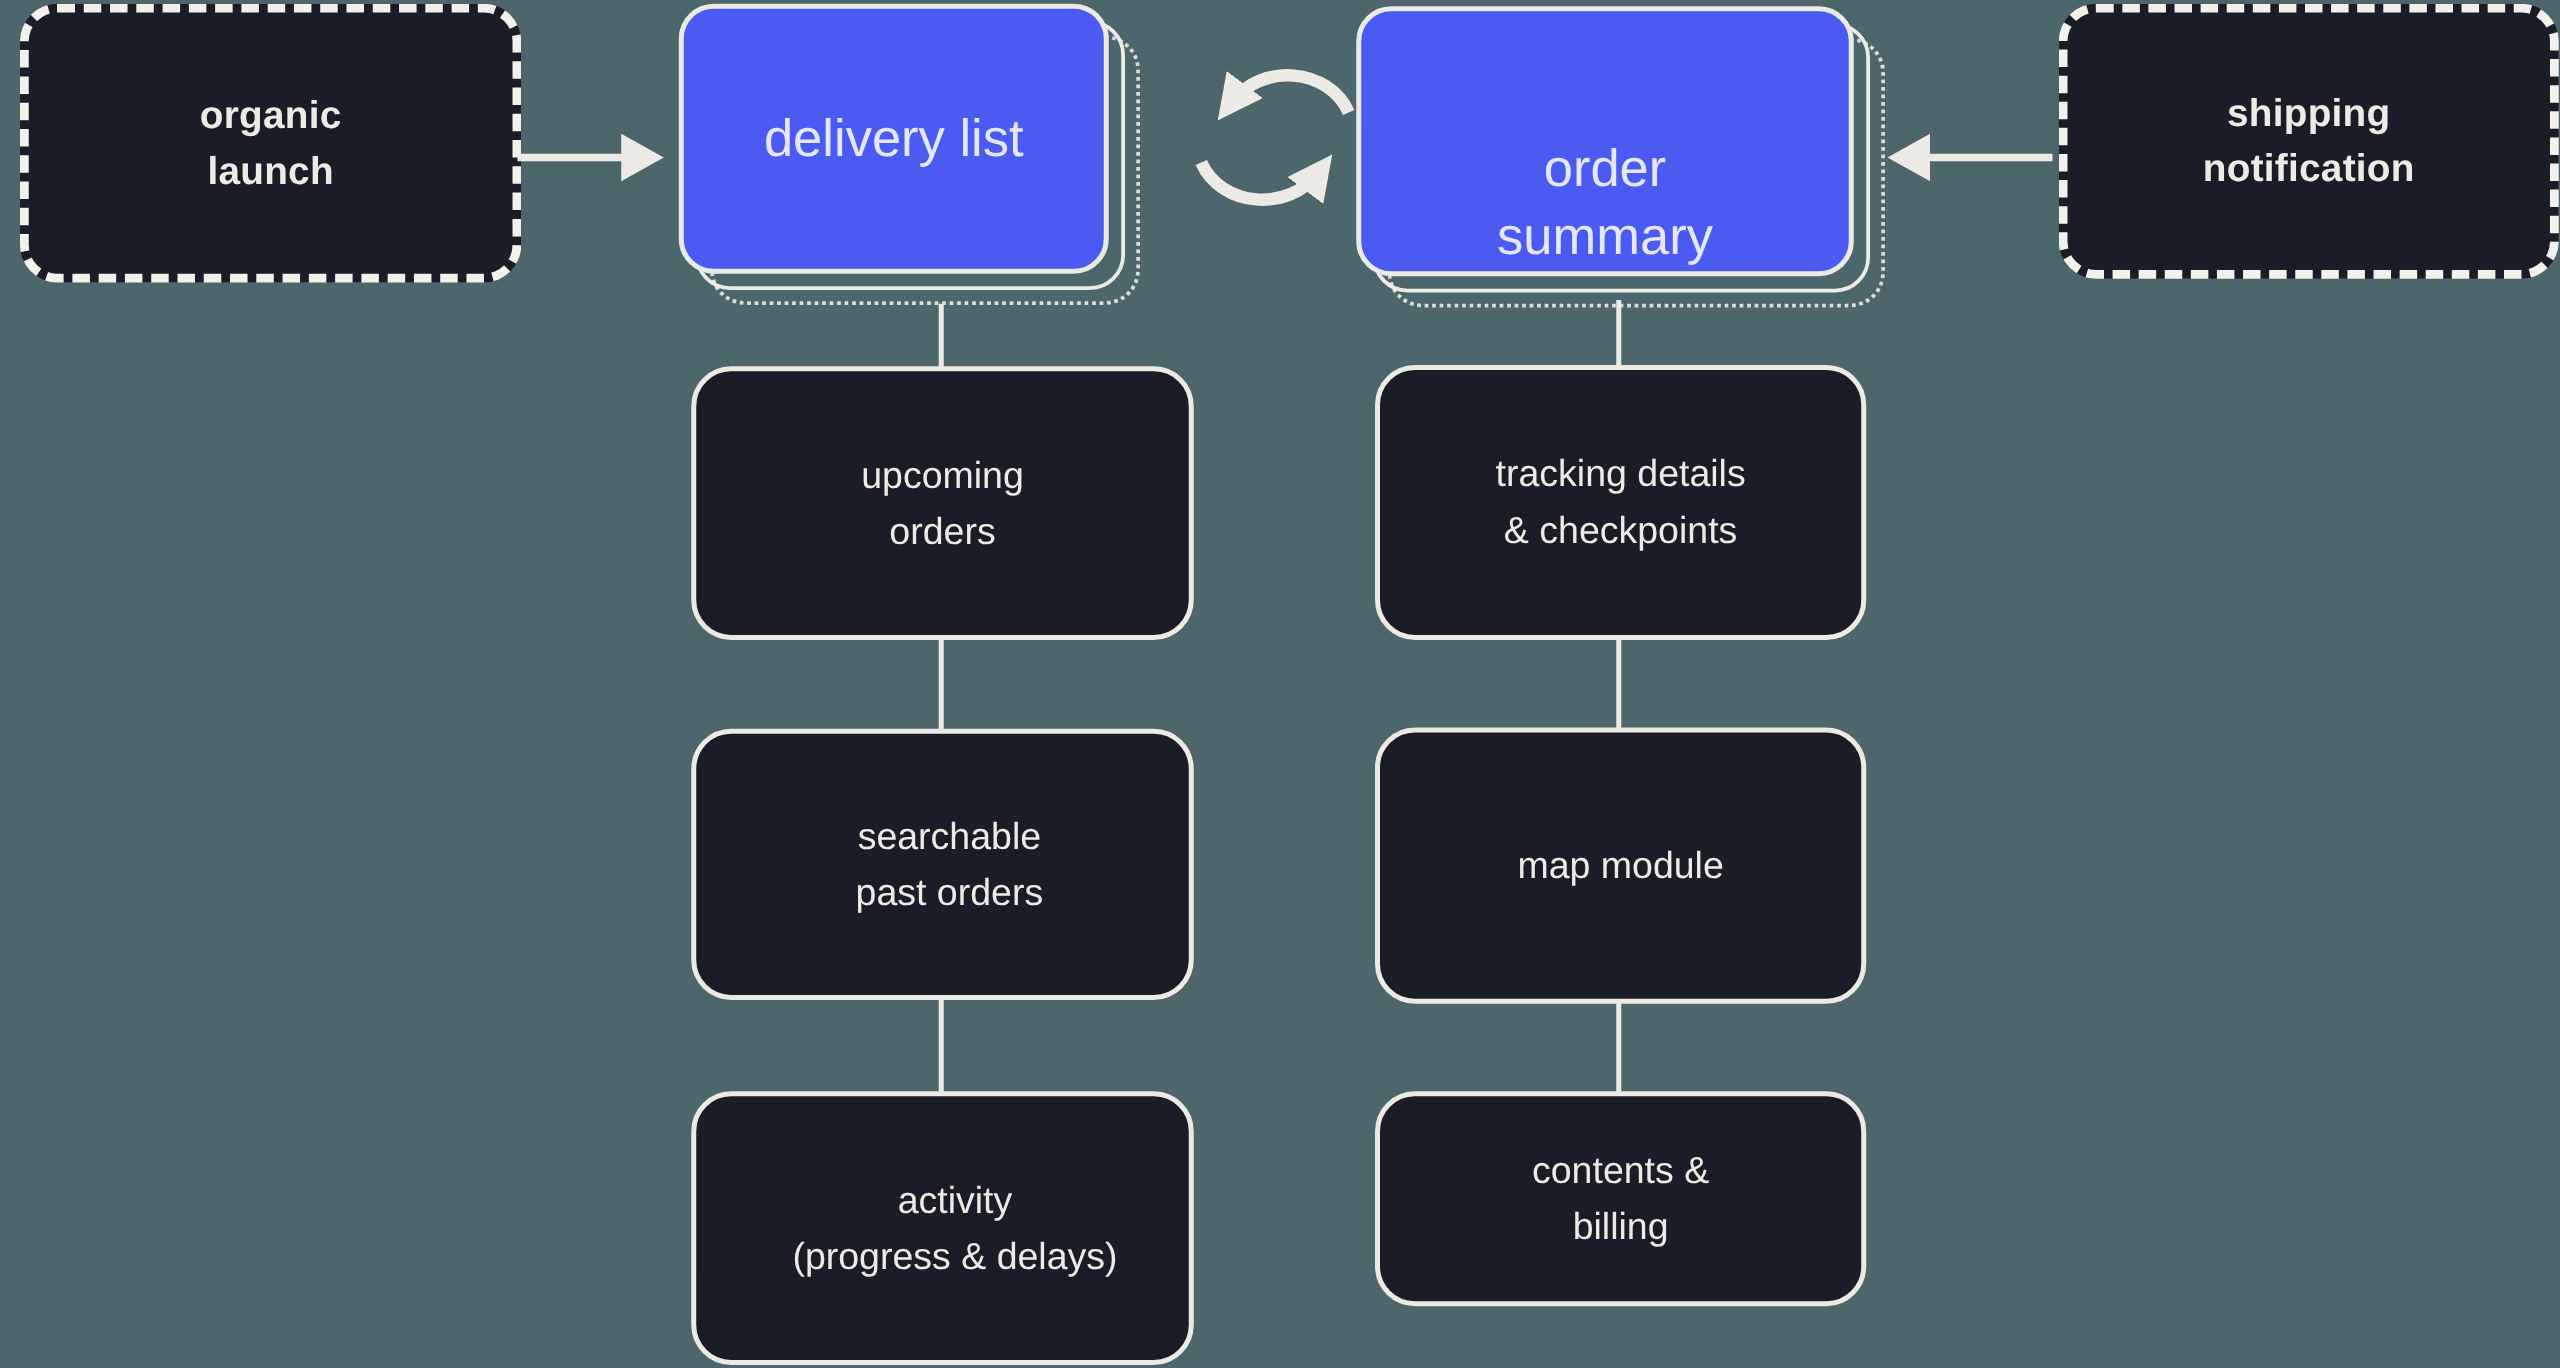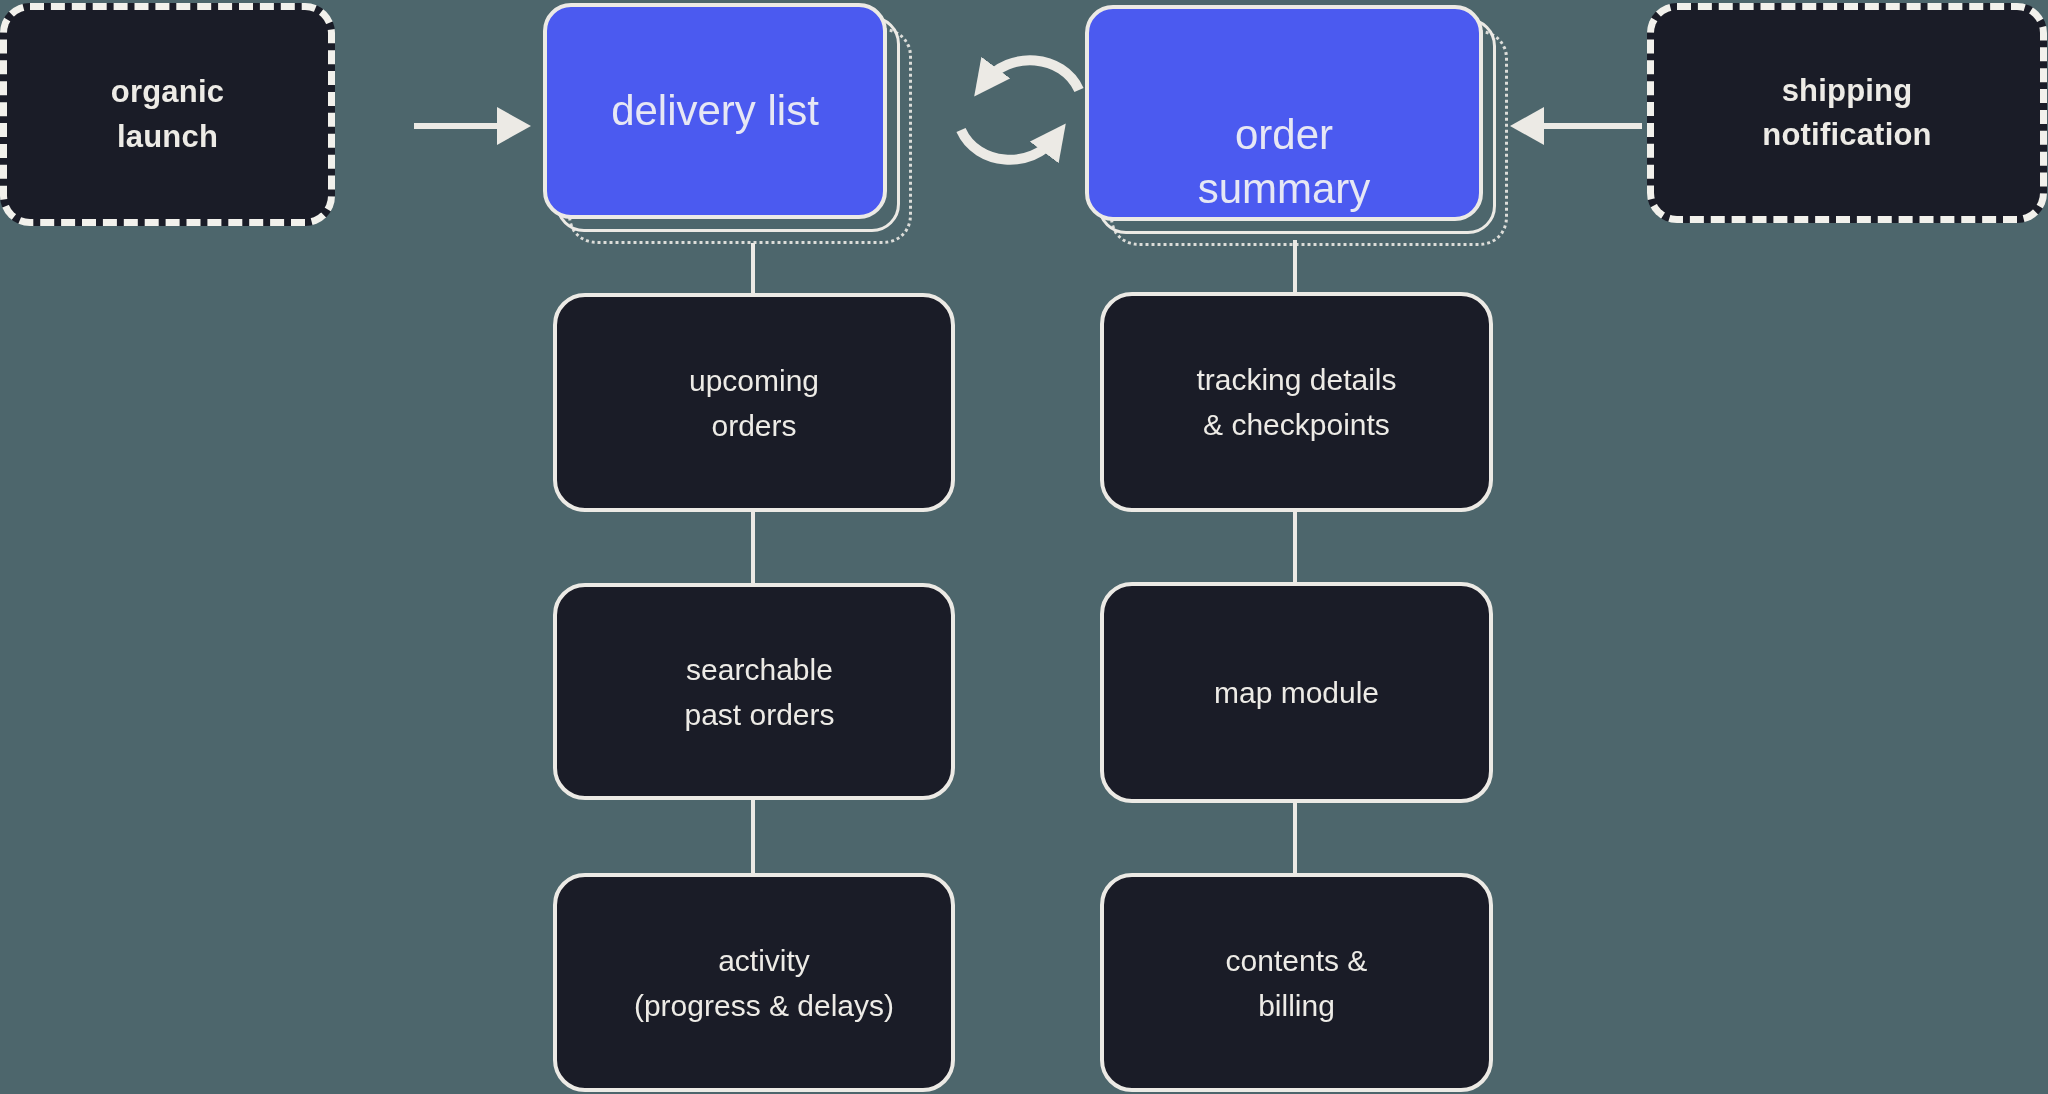--- a/index.html
+++ b/index.html
@@ -75,21 +75,21 @@
     border-left:34px solid var(--stroke);
   }
   .head-left{
     position:absolute;width:0;height:0;z-index:0;
     border-top:19px solid transparent;border-bottom:19px solid transparent;
     border-right:34px solid var(--stroke);
   }
   .sync{position:absolute;z-index:4;}
 
   
-  #n-organic  {left:0;   top:3px;  width:335px; height:223px;}
+  #n-organic  {left:16px;   top:3px;  width:401px; height:223px;}
   #a1-line    {left:414px; top:123px; width:86px;}
   #a1-head    {left:497px; top:107px;}
   #delivery-echo1{left:556px; top:16px; width:344px; height:216px;}
   #delivery-echo2{left:568px; top:28px; width:344px; height:216px;}
   #n-delivery {left:543px; top:3px;  width:344px; height:216px;}
   #sync-icon  {left:951px; top:46px; width:138px; height:128px;}
   #order-echo1{left:1098px;top:18px; width:398px; height:216px;}
   #order-echo2{left:1110px;top:30px; width:398px; height:216px;}
   #n-order    {left:1085px;top:5px;  width:398px; height:216px;align-items:flex-end;}
   #a2-head    {left:1510px;top:107px;}
@@ -101,21 +101,21 @@
   #v-l3{left:751px;  top:799px; height:75px;}
   #v-r1{left:1293px; top:240px; height:53px;}
   #v-r2{left:1293px; top:511px; height:72px;}
   #v-r3{left:1293px; top:802px; height:72px;}
 
   #c-upcoming {left:553px; top:293px; width:402px; height:219px;}
   #c-search   {left:553px; top:583px; width:402px; height:217px;padding-left:11px;}
   #c-activity {left:553px; top:873px; width:402px; height:219px;padding-left:20px;}
   #c-tracking {left:1100px;top:292px; width:393px; height:220px;}
   #c-map      {left:1100px;top:582px; width:393px; height:221px;}
-  #c-contents {left:1100px;top:873px; width:393px; height:219px;}
+  #c-contents {left:1100px;top:873px; width:393px; height:172px;}
 </style>
 </head>
 <body>
 
 <div class="canvas">
 
   <div class="entry" id="n-organic">
     <span class="label">organic
 launch</span>
   </div>

